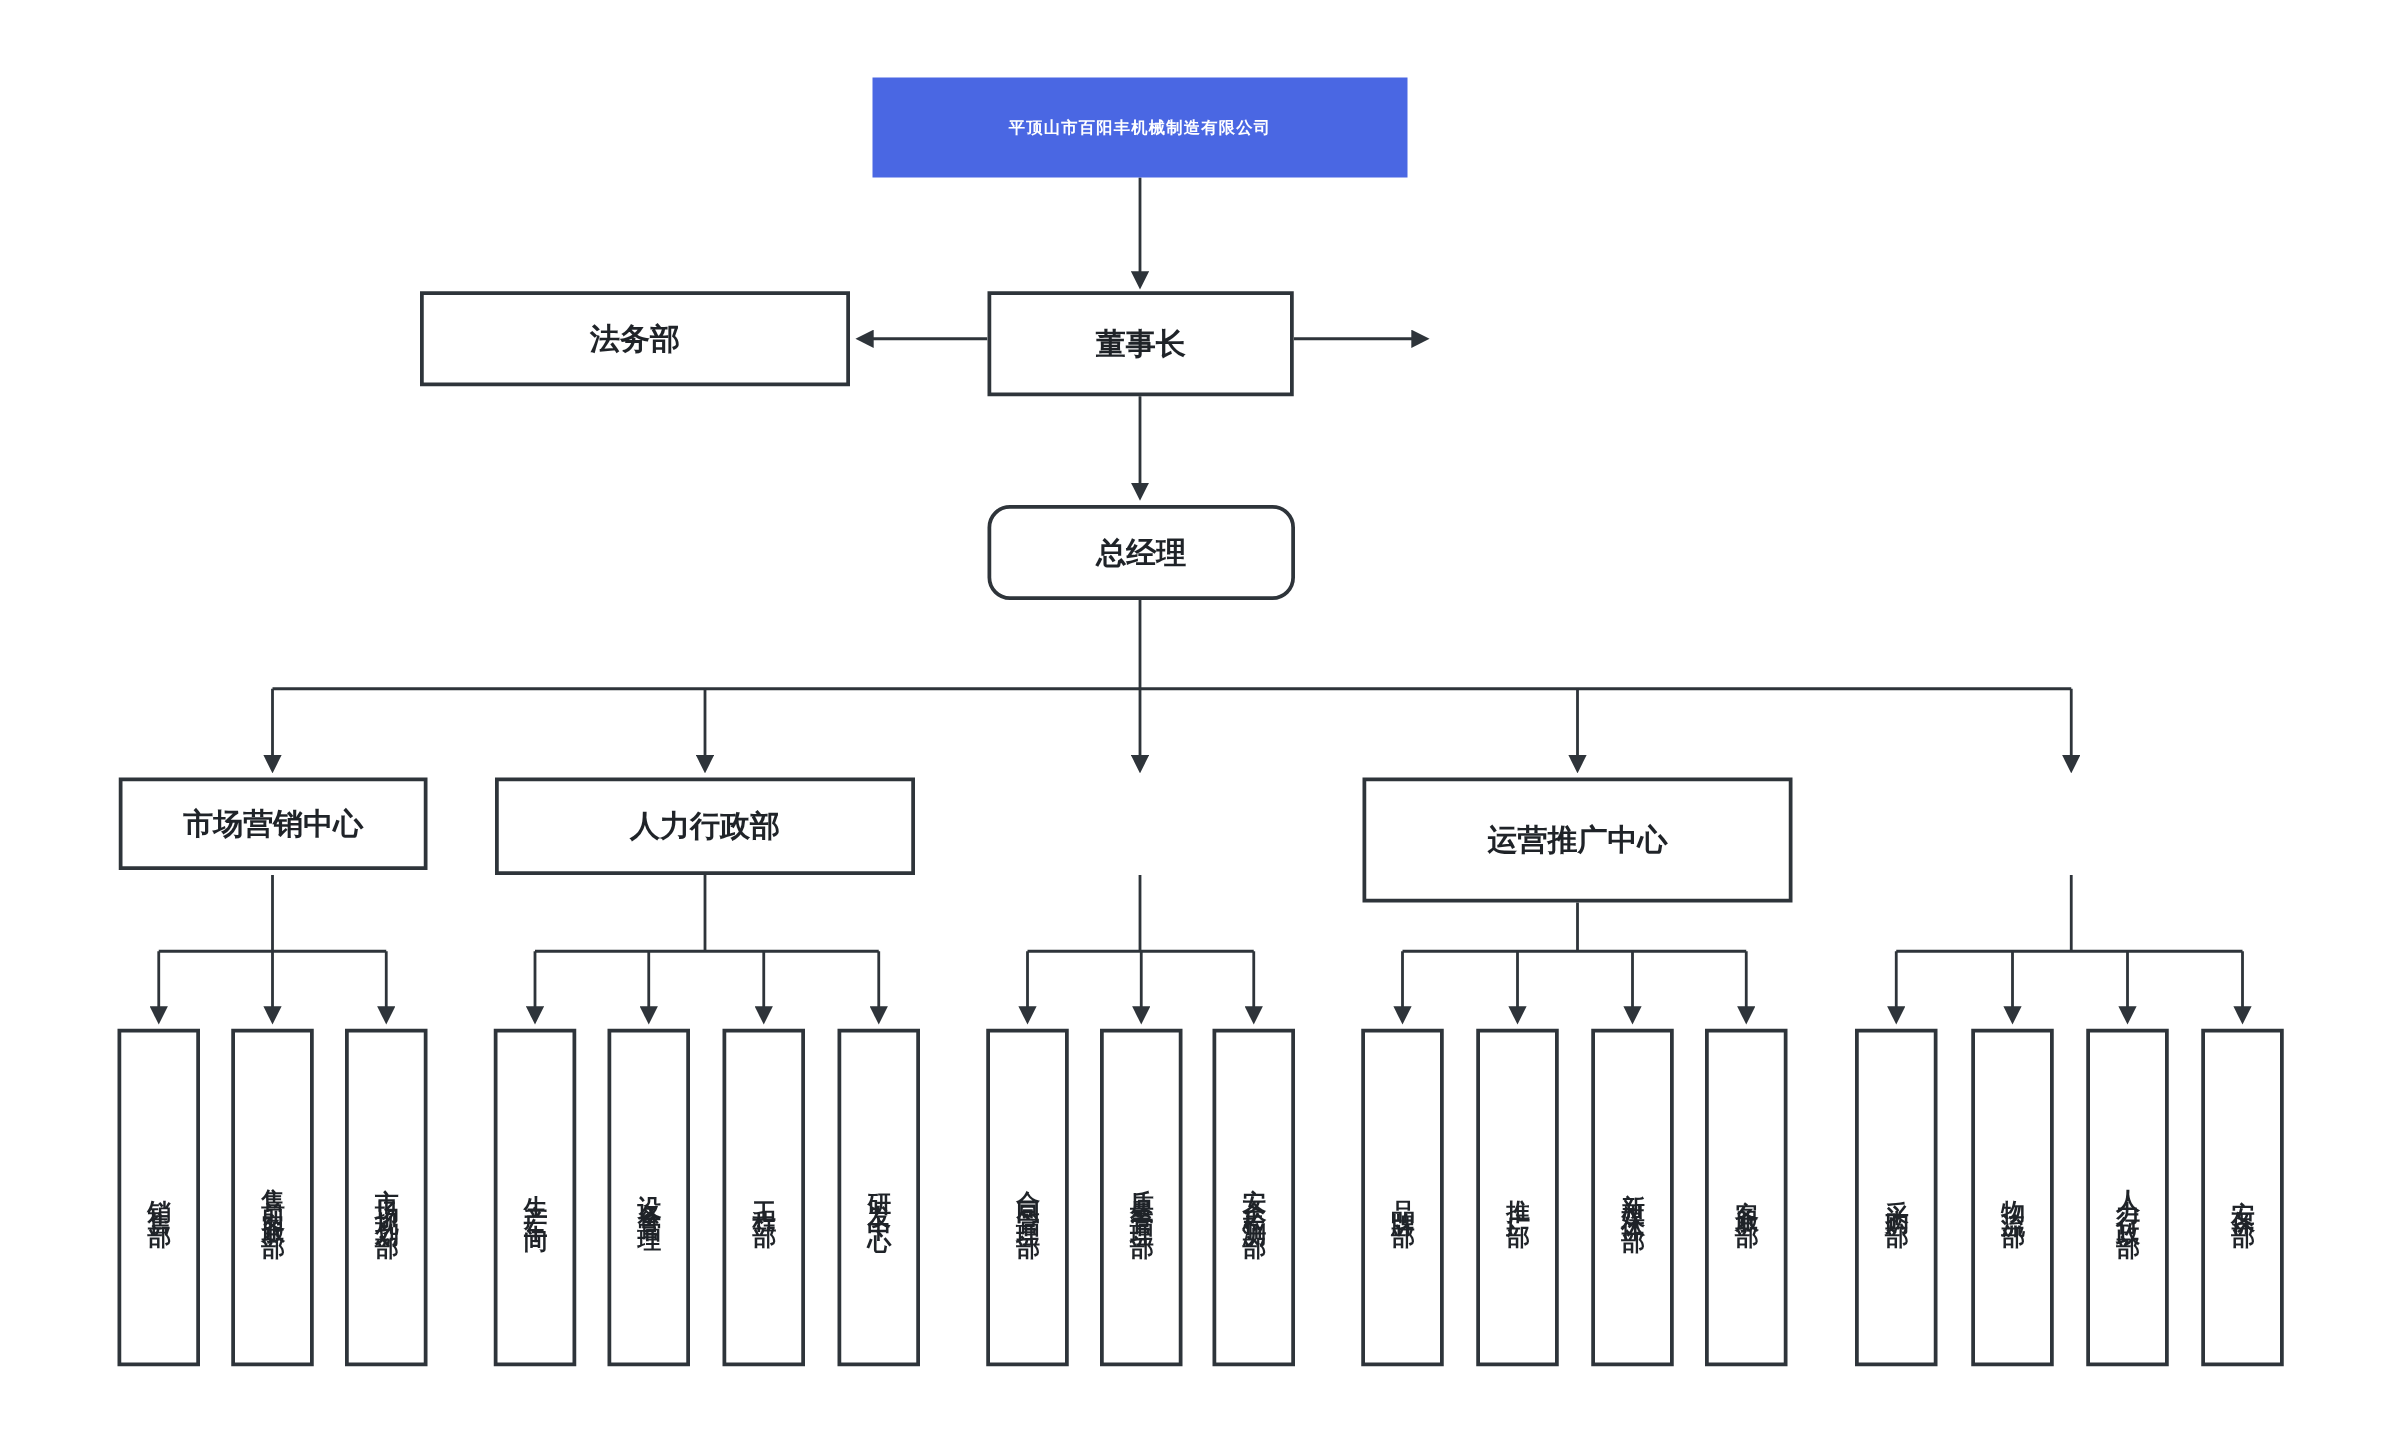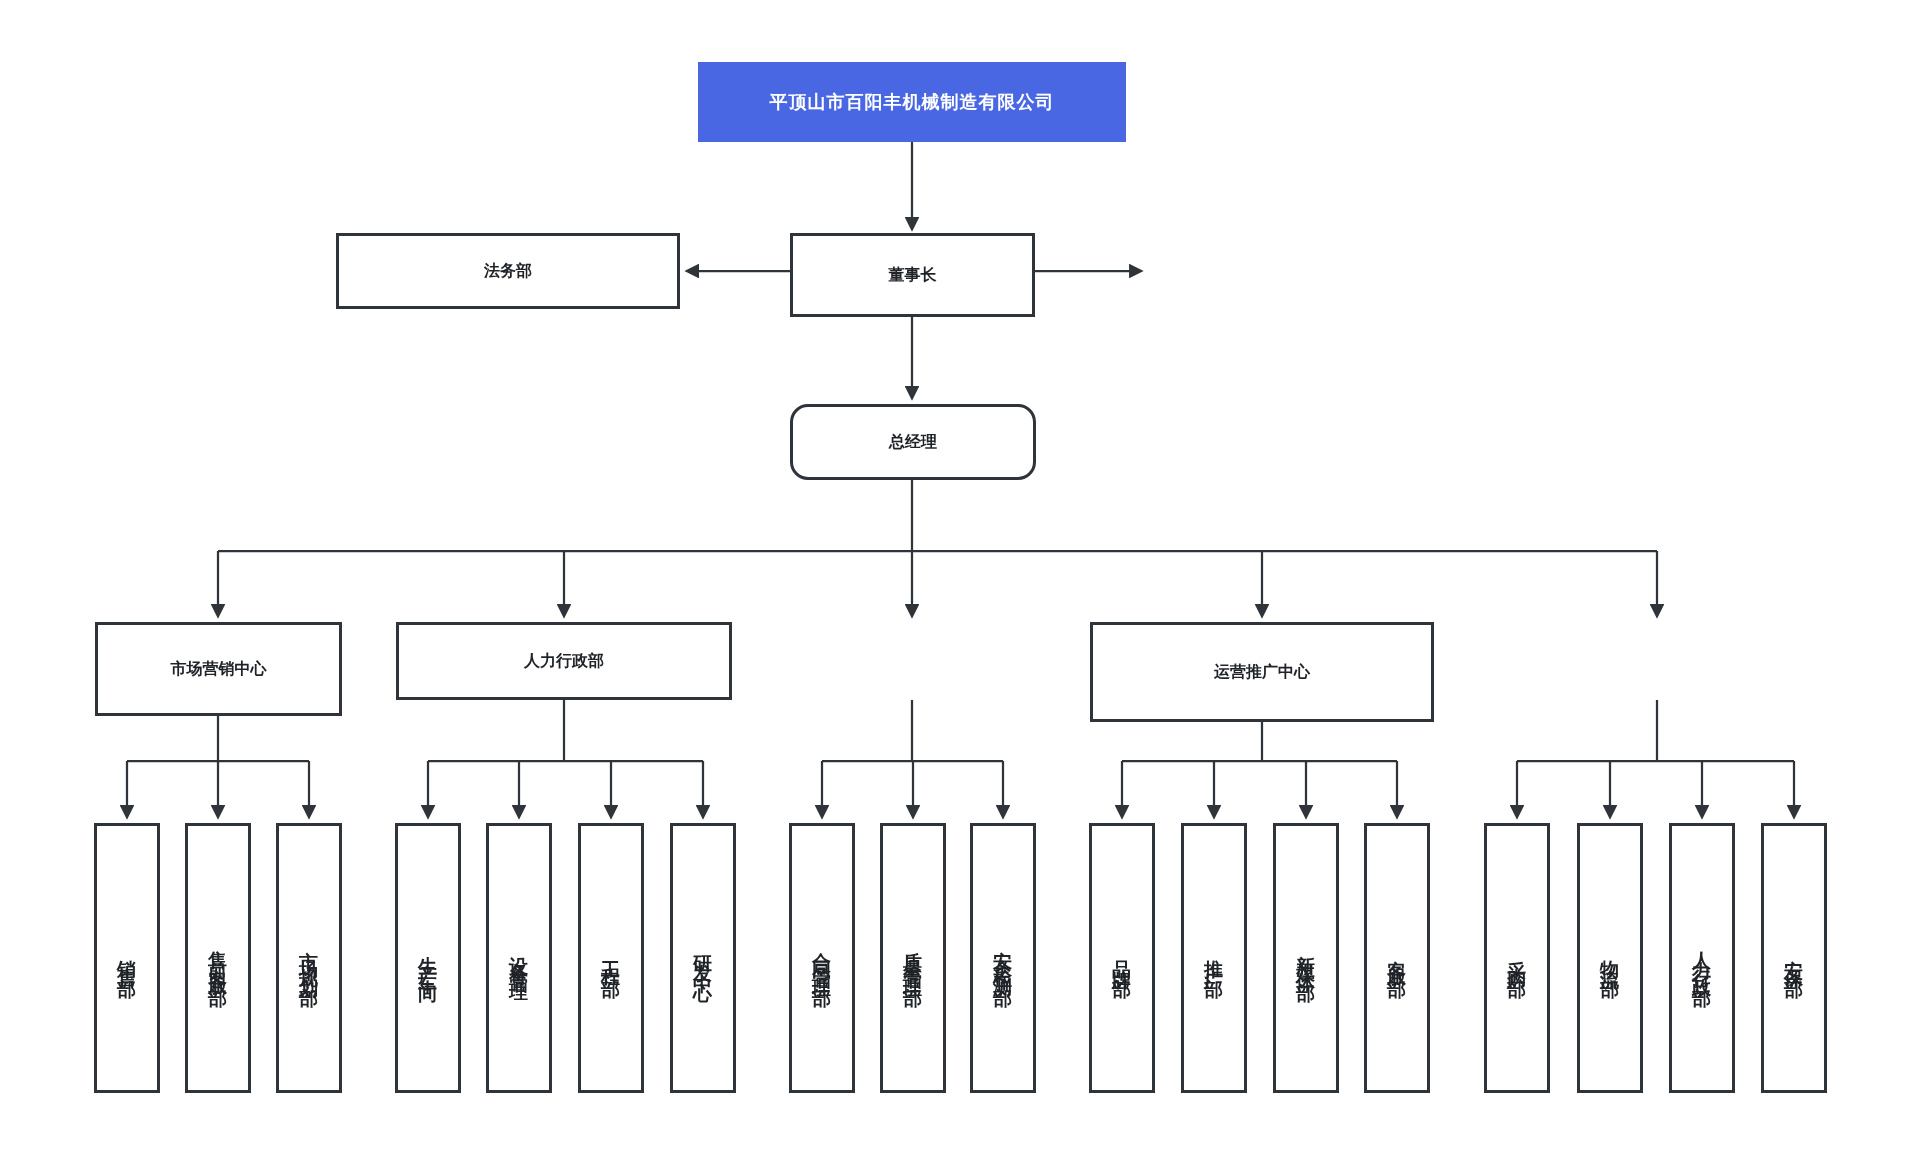--- a/index.html
+++ b/index.html
@@ -19,29 +19,29 @@
   }
   .node {
     position: absolute;
     box-sizing: border-box;
     background: #ffffff;
     border: 3px solid #2e343a;
     display: flex;
     align-items: center;
     justify-content: center;
     font-weight: bold;
-    font-size: 16px;
+    font-size: 24px;
     color: #1f2328;
     text-align: center;
   }
   .node.root {
     background: #4a67e3;
     border: none;
     color: #ffffff;
-    font-size: 18px;
+    font-size: 13px;
     letter-spacing: 1px;
   }
   .leaf {
     position: absolute;
     box-sizing: border-box;
     top: 823px;
     width: 66px;
     height: 270px;
     background: #ffffff;
     border: 3px solid #2e343a;
@@ -131,21 +131,21 @@
     <span>法务部</span>
   </div>
   <div class="node" style="left:790px; top:233px; width:245px; height:84px;">
     <span>董事长</span>
   </div>
 
   <div class="node" style="left:790px; top:404px; width:246px; height:76px;border-radius:18px;">
     <span>总经理</span>
   </div>
 
-  <div class="node" style="left:95px; top:622px; width:247px; height:94px;">
+  <div class="node" style="left:95px; top:622px; width:247px; height:74px;">
     <span>市场营销中心</span>
   </div>
   <div class="node" style="left:396px; top:622px; width:336px; height:78px;">
     <span>人力行政部</span>
   </div>
   <div class="node" style="left:1090px; top:622px; width:344px; height:100px;">
     <span>运营推广中心</span>
   </div>
 
   <div class="leaf" style="left:94px;">

